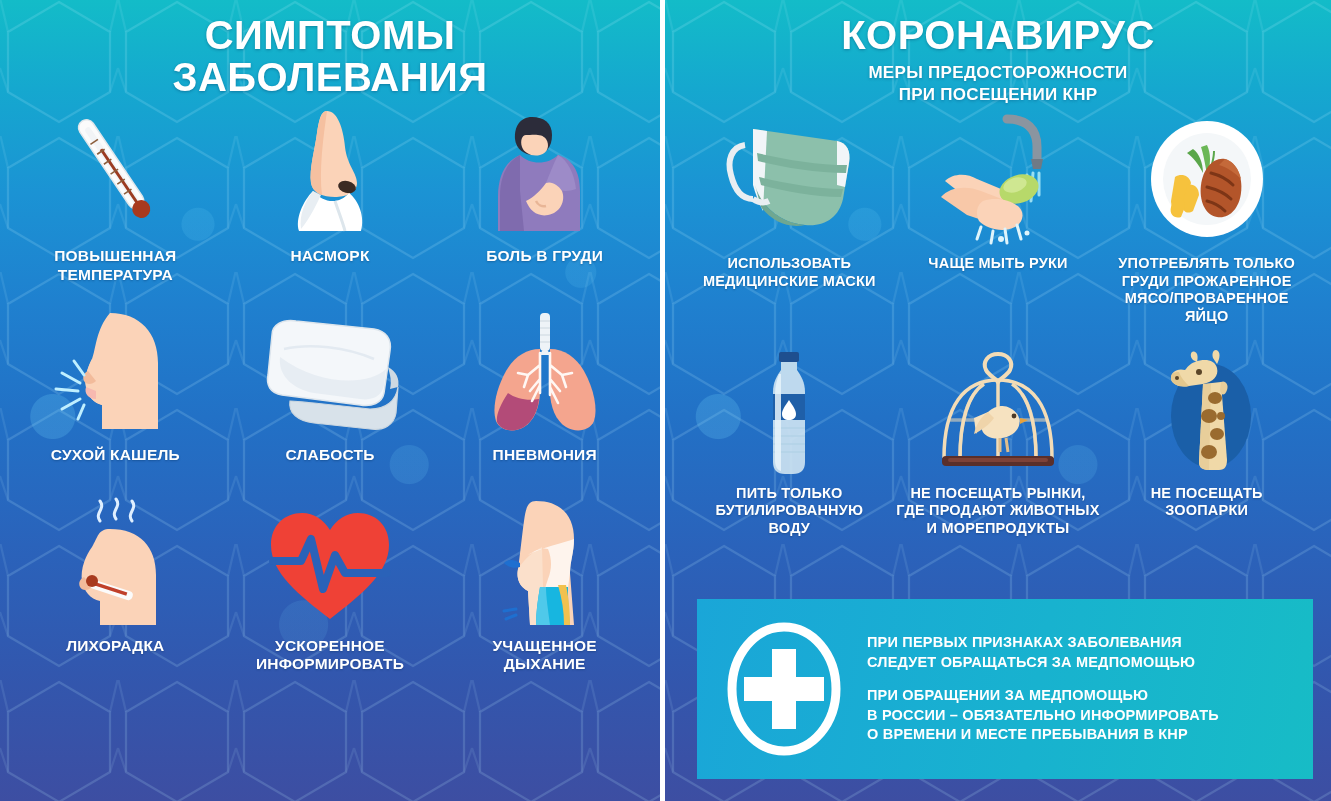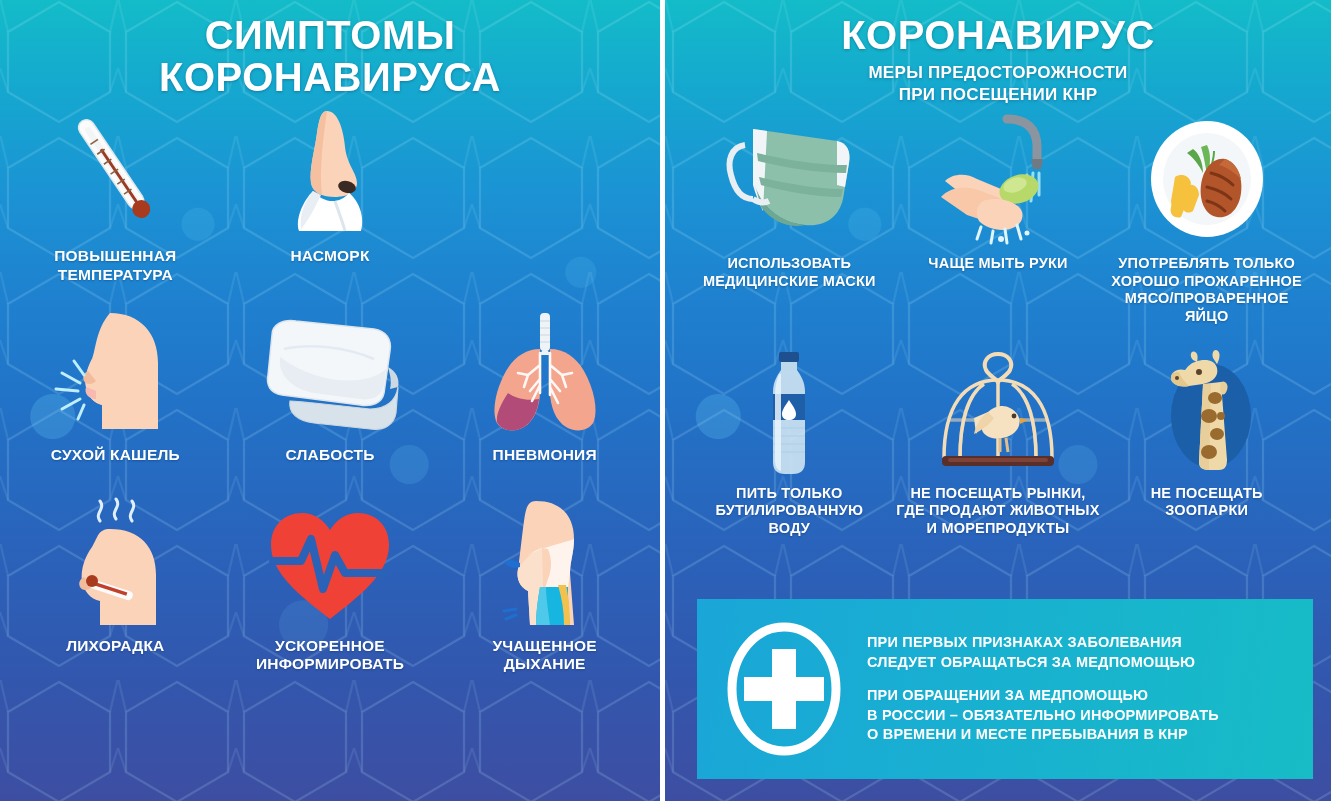--- a/index.html
+++ b/index.html
@@ -81,21 +81,21 @@
           <path d="M0 68 L8 92 M110 92 L118 68 M0 -2 L8 32 M110 32 L118 -2" fill="none" stroke="#bff0ff" stroke-width="2.2" opacity=".35"></path>
         </pattern>
       </defs>
       <rect width="660" height="801" fill="url(#hexL)"></rect>
     </svg>
     <div class="blobs"></div>
 
     <div class="titlewrap">
       <div class="h-main">
         <div>СИМПТОМЫ</div>
-        <div>КОРОНАВИРУСА</div>
+        <div>ЗАБОЛЕВАНИЯ</div>
       </div>
     </div>
 
     <div class="grid row1">
       <div class="cell">
         <div class="art">
           <svg width="150" height="130" viewBox="0 0 150 130">
             <g transform="rotate(-34 75 65)">
               <rect x="67" y="6" width="16" height="104" rx="8" fill="#fbfbfb" stroke="#dfe6ea" stroke-width="1.5"></rect>
               <rect x="72" y="14" width="6" height="92" rx="3" fill="#f2f4f6"></rect>
@@ -123,20 +123,34 @@
             <path d="M62 6 C56 6 54 16 52 28 C50 44 44 64 46 78 C47 84 51 88 57 90 C54 66 58 34 62 6 Z" fill="#f5c0a0"></path>
             <ellipse cx="82" cy="82" rx="9" ry="6" fill="#3b2a23" transform="rotate(14 82 82)"></ellipse>
             <path d="M48 86 C38 96 30 114 34 126 L96 126 C100 112 94 96 84 88 C74 100 58 98 48 86 Z" fill="#ffffff"></path>
             <path d="M48 86 C40 96 34 110 36 124 C46 112 52 98 56 90 Z" fill="#e8eef3"></path>
             <path d="M70 96 C74 108 78 118 80 126" stroke="#dde6ec" stroke-width="3" fill="none"></path>
           </svg>
         </div>
         <div class="cap" style="white-space:pre-line">НАСМОРК</div>
       </div>
 
+      <div class="cell">
+        <div class="art">
+          <svg width="130" height="130" viewBox="0 0 130 130">
+            <path d="M52 12 C40 12 34 22 35 34 C36 44 44 50 54 50 C66 50 72 42 72 30 C72 18 64 12 52 12 Z" fill="#2c2c3a"></path>
+            <path d="M46 30 C42 30 40 36 42 42 C44 48 52 52 60 50 C68 48 70 40 66 34 C62 28 52 30 46 30 Z" fill="#fbd3b8"></path>
+            <path d="M40 50 C26 56 18 70 18 92 L18 126 L100 126 L100 86 C100 66 92 54 78 50 C68 60 50 60 40 50 Z" fill="#8f7bbd"></path>
+            <path d="M40 50 C28 56 20 70 20 92 L20 126 L44 126 L40 86 Z" fill="#7f6bae"></path>
+            <path d="M78 50 C88 56 94 68 96 84 C86 88 74 86 66 78 C70 68 74 58 78 50 Z" fill="#9d8bc8"></path>
+            <path d="M66 78 C60 86 54 92 46 96 C50 106 58 112 68 110 C80 108 86 96 82 86 C78 80 72 76 66 78 Z" fill="#fbd3b8"></path>
+            <path d="M56 96 C58 100 62 102 66 101" stroke="#e8b596" stroke-width="2.5" fill="none"></path>
+          </svg>
+        </div>
+        <div class="cap" style="white-space:pre-line">БОЛЬ В ГРУДИ</div>
+      </div>
     </div>
 
     <div class="grid row2">
       <div class="cell">
         <div class="art">
           <svg width="150" height="125" viewBox="0 0 150 125">
             <path d="M70 4 C100 4 118 24 118 54 L118 120 L62 120 L62 96 C54 94 48 88 46 78 C44 68 48 58 52 50 C56 40 56 20 70 4 Z" fill="#fbd3b8"></path>
             <path d="M52 50 C48 58 44 68 46 78 C48 88 54 94 62 96 L62 120 L74 120 L74 52 Z" fill="#fbd3b8"></path>
             <path d="M48 62 C44 64 42 68 44 72 C46 76 52 76 56 72 Z" fill="#f2bb9b"></path>
             <path d="M46 78 C44 84 48 90 56 90 L56 82 Z" fill="#f7b9b0"></path>
@@ -327,21 +341,21 @@
             <path d="M88 44 C100 48 106 62 104 78 C102 94 92 104 80 102 C68 100 62 86 64 70 C66 54 76 42 88 44 Z" fill="#b3552a"></path>
             <path d="M88 44 C96 46 102 54 104 64 C98 58 90 52 82 50 Z" fill="#c4693a"></path>
             <g stroke="#7d3516" stroke-width="3" stroke-linecap="round" fill="none">
               <path d="M74 58 C82 60 90 64 96 70"></path>
                 <path d="M70 72 C78 74 88 78 94 84"></path>
                 <path d="M70 86 C78 88 84 92 88 96"></path>
             </g>
           </svg>
         </div>
         <div class="cap" style="white-space:pre-line">УПОТРЕБЛЯТЬ ТОЛЬКО
-ХОРОШО ПРОЖАРЕННОЕ
+ГРУДИ ПРОЖАРЕННОЕ
 МЯСО/ПРОВАРЕННОЕ ЯЙЦО</div>
       </div>
     </div>
 
     <div class="grid row2">
       <div class="cell">
         <div class="art">
           <svg width="140" height="125" viewBox="0 0 140 125">
             <rect x="60" y="2" width="20" height="10" rx="2" fill="#1e4f8f"></rect>
             <rect x="62" y="12" width="16" height="8" fill="#bcd9ec"></rect>

